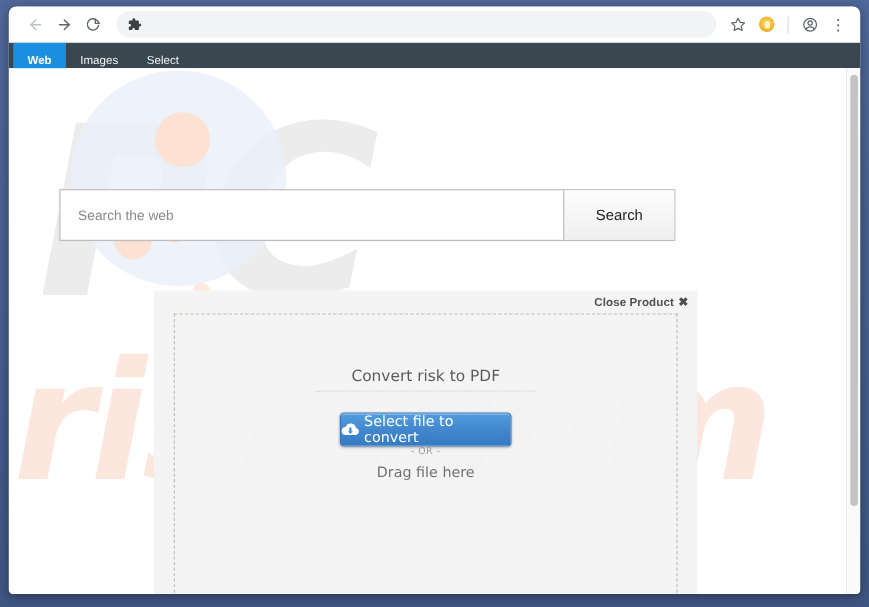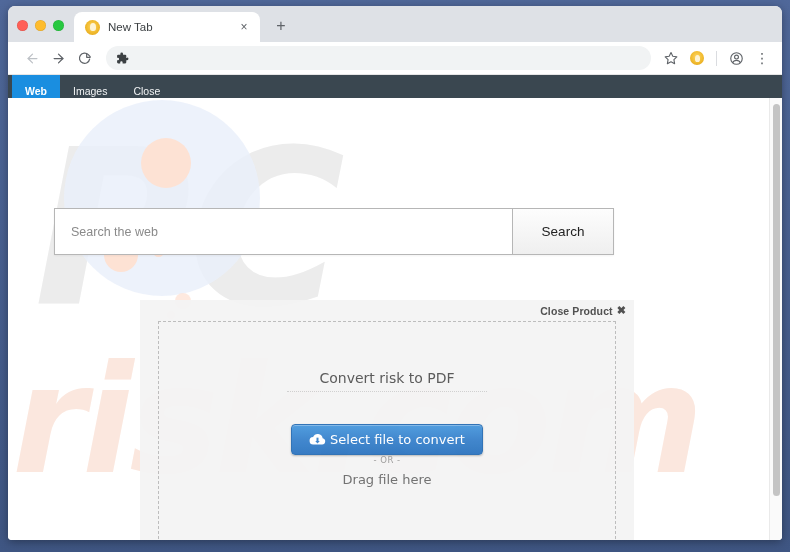--- a/index.html
+++ b/index.html
@@ -323,22 +323,22 @@
     font-size: 14px;
     color: #555555;
     font-family: "DejaVu Sans", sans-serif;
     padding-bottom: 5px;
     border-bottom: 1px dotted #cfcfcf;
     min-width: 200px;
     text-align: center;
   }
 
   .select-btn {
-    margin-top: 32px;
-    width: 192px;
+    margin-top: 19px;
+    width: 156px;
     height: 31px;
     border: 1px solid #2a6fb5;
     border-radius: 4px;
     background: linear-gradient(180deg, #4a9ade 0%, #3b84cd 50%, #2f76c1 100%);
     box-shadow: inset 0 1px 0 rgba(255,255,255,.3), 0 1px 2px rgba(0,0,0,.25);
     color: #ffffff;
     font-size: 13px;
     font-family: "DejaVu Sans", sans-serif;
     display: flex;
     align-items: center;
@@ -381,36 +381,20 @@
     background: #c4c4c4;
   }
 </style>
 </head>
 <body>
 
 <div class="desktop">
 
   <div class="browser-window">
 
-    <div class="tabstrip">
-
-      <div class="traffic-lights">
-        <span class="light red"></span>
-        <span class="light yellow"></span>
-        <span class="light green"></span>
-      </div>
-
-      <div class="tab">
-        <span class="favicon"></span>
-        <span class="tab-title">New Tab</span>
-        <span class="tab-close">×</span>
-      </div>
-
-      <div class="new-tab">+</div>
-    </div>
 
     <div class="toolbar">
 
       <div class="nav-btn disabled">
         <svg width="15" height="15" viewBox="0 0 24 24" fill="none" stroke="currentColor" stroke-width="2" stroke-linecap="round" stroke-linejoin="round">
             <line x1="19" y1="12" x2="5" y2="12"></line>
             <polyline points="12 19 5 12 12 5"></polyline>
           </svg>
       </div>
 
@@ -454,21 +438,21 @@
               <path d="M5.6 19.2a7 7 0 0 1 12.8 0"></path>
             </svg>
         </div>
         <div class="tb-icon" style="font-size:14px;">⋮</div>
       </div>
     </div>
 
     <div class="nav-strip">
       <div class="nav-tab active">Web</div>
       <div class="nav-tab">Images</div>
-      <div class="nav-tab">Close</div>
+      <div class="nav-tab">Select</div>
     </div>
 
     <div class="page">
 
       <div class="wm wm-pc">PC</div>
       <div class="wm wm-risk">risk.com</div>
 
       <div class="art-circle"></div>
       <span class="dot dot-a"></span>
       <span class="dot dot-b"></span>

